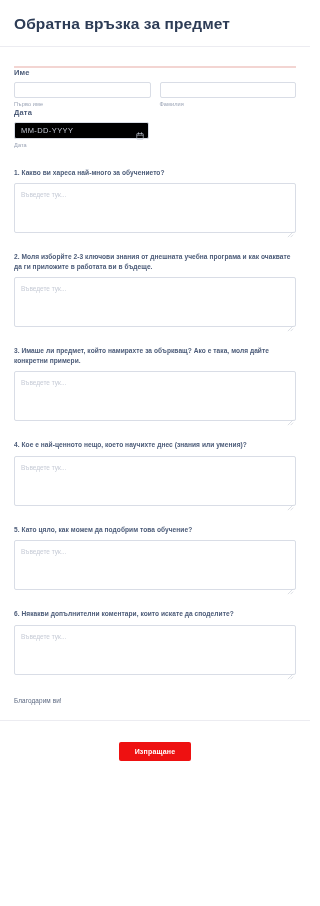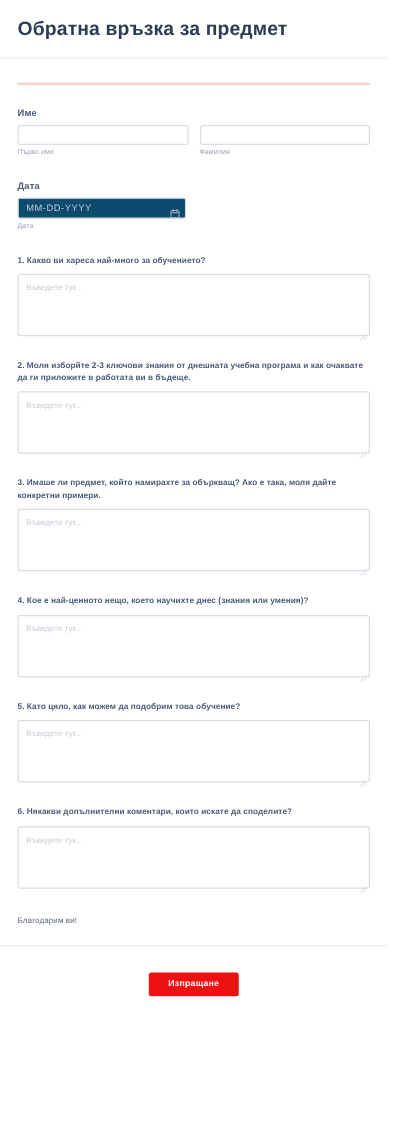--- a/index.html
+++ b/index.html
@@ -43,21 +43,21 @@
     height: 2px;
     background: #f3d5d2;
     width: 100%;
   }
 
   
   .form-body {
     padding: 0 14px;
   }
 
-  .field-block { padding-top: 18px; }
+  .field-block { }
 
   .field-label {
     font-size: 7.5px;
     font-weight: 700;
     color: #4b5b78;
     letter-spacing: 0.15px;
     margin-bottom: 5px;
   }
 
   .sub-label {
@@ -93,21 +93,21 @@
   
   .date-wrap {
     position: relative;
     width: 135px;
   }
   .date-input {
     width: 100%;
     height: 17px;
     border: 1px solid #d9dde6;
     border-radius: 2px;
-    background: #0c4a6e;
+    background: #000000;
     font-family: "Liberation Sans", "DejaVu Sans", sans-serif;
     font-size: 7.5px;
     letter-spacing: 0.4px;
     color: #c3c8d4;
     padding: 0 18px 0 6px;
     outline: none;
     display: block;
   }
   .date-input::placeholder { color: #c3c8d4; }
   .calendar-icon {

